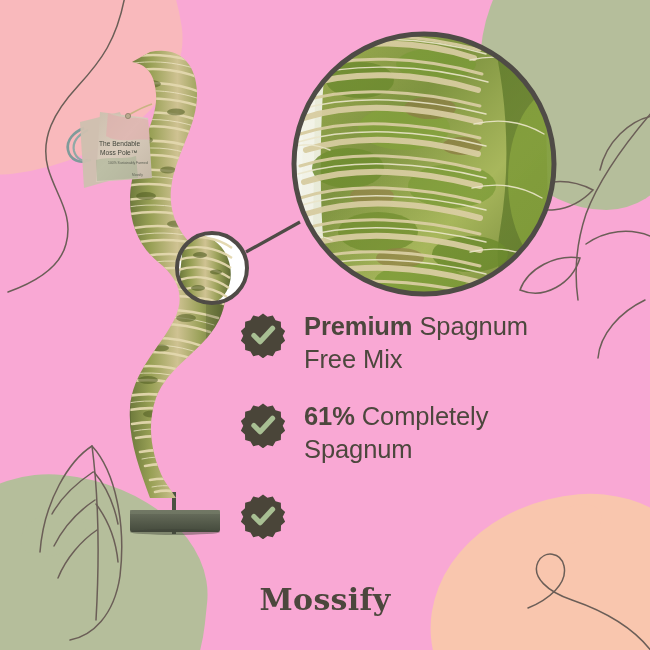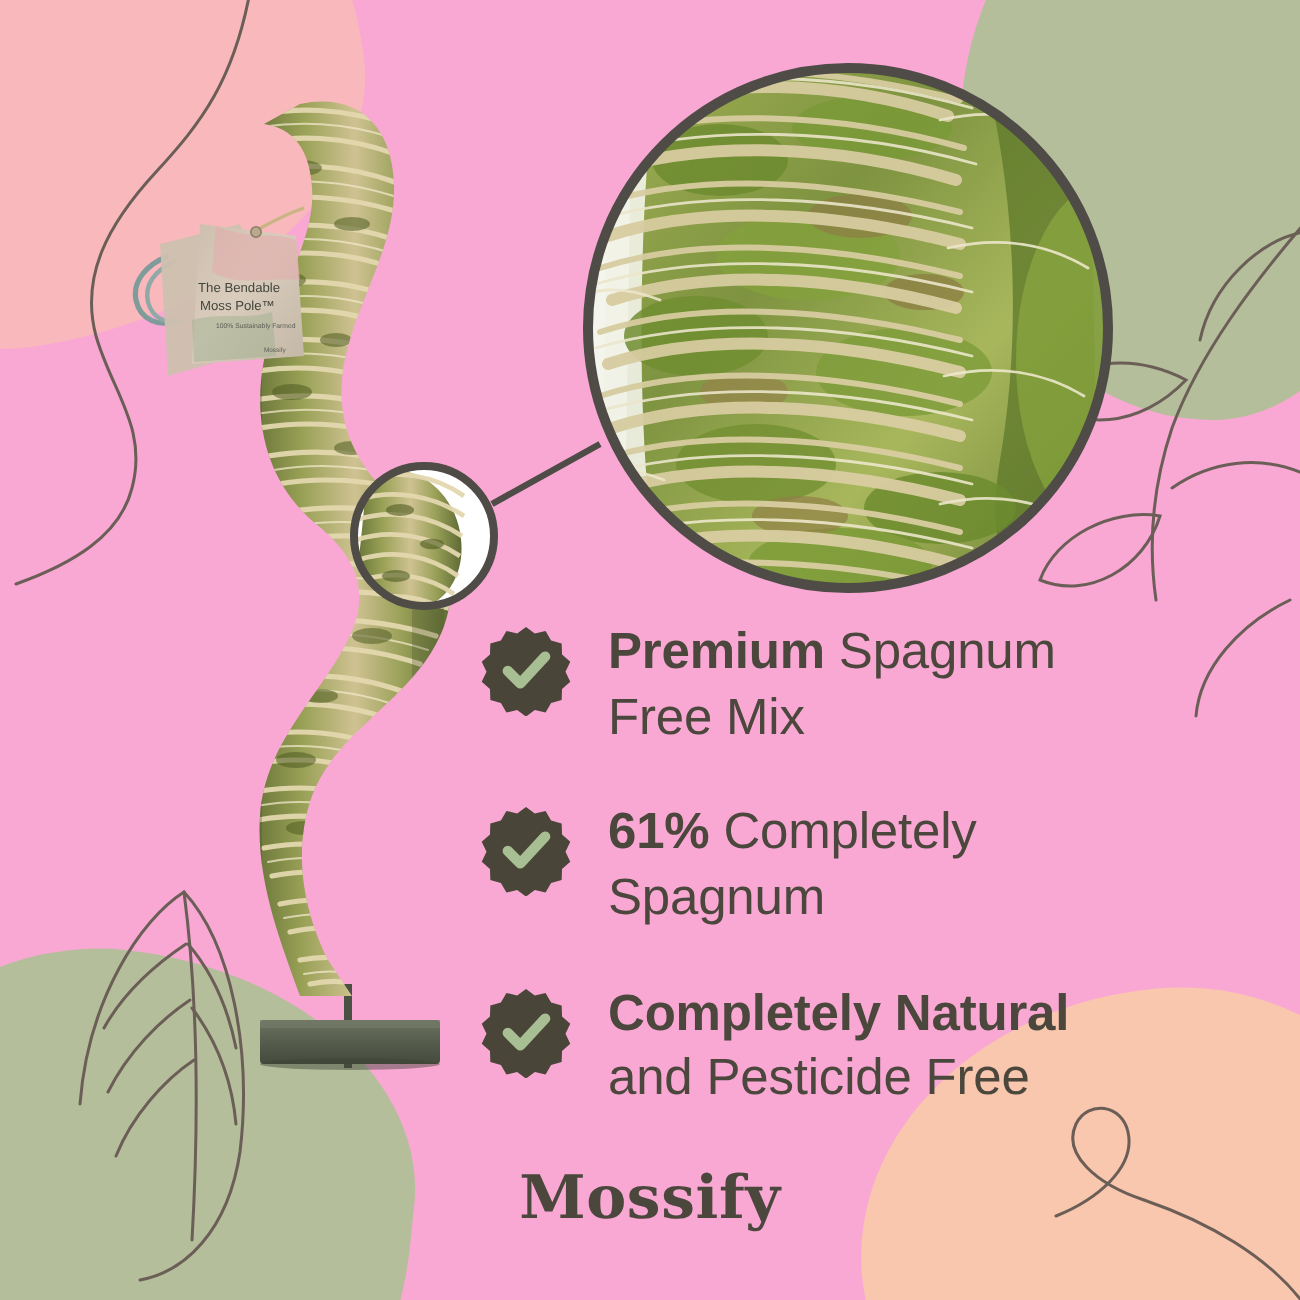--- a/index.html
+++ b/index.html
@@ -443,23 +443,19 @@
         <span class="b">61%</span><span> Completely</span><br>
         <span>Spagnum</span>
       </div>
     </div>
 
     <div class="feature-row">
       <svg class="badge-icon" viewBox="0 0 48 48">
         <path d="M24 1.5 l4.6 3.4 5.6-1.3 2.9 5 5.5 1.6 0.2 5.7 4.3 3.8 -2.5 5.2 2.5 5.2 -4.3 3.8 -0.2 5.7 -5.5 1.6 -2.9 5 -5.6-1.3 -4.6 3.4 -4.6-3.4 -5.6 1.3 -2.9-5 -5.5-1.6 -0.2-5.7 -4.3-3.8 2.5-5.2 -2.5-5.2 4.3-3.8 0.2-5.7 5.5-1.6 2.9-5 5.6 1.3 Z" fill="#4a4539"></path>
         <path d="M14.5 24.5 l6.5 6.5 13-14" fill="none" stroke="#a8bf93" stroke-width="5.4" stroke-linecap="round" stroke-linejoin="round"></path>
       </svg>
-      <div class="feature-text">
-        <span class="b">Completely Natural</span><span></span><br>
-        <span>and Pesticide Free</span>
-      </div>
     </div>
 
   </div>
 
   <div id="brand-logo">Mossify</div>
 
 </div>
 
 </body></html>

